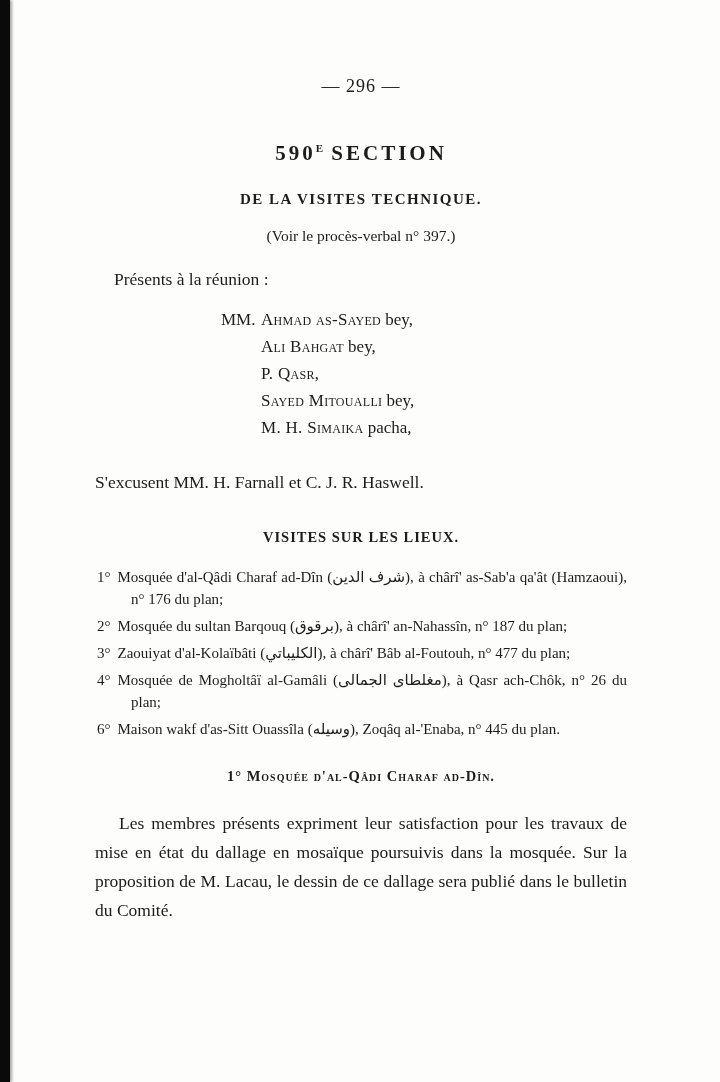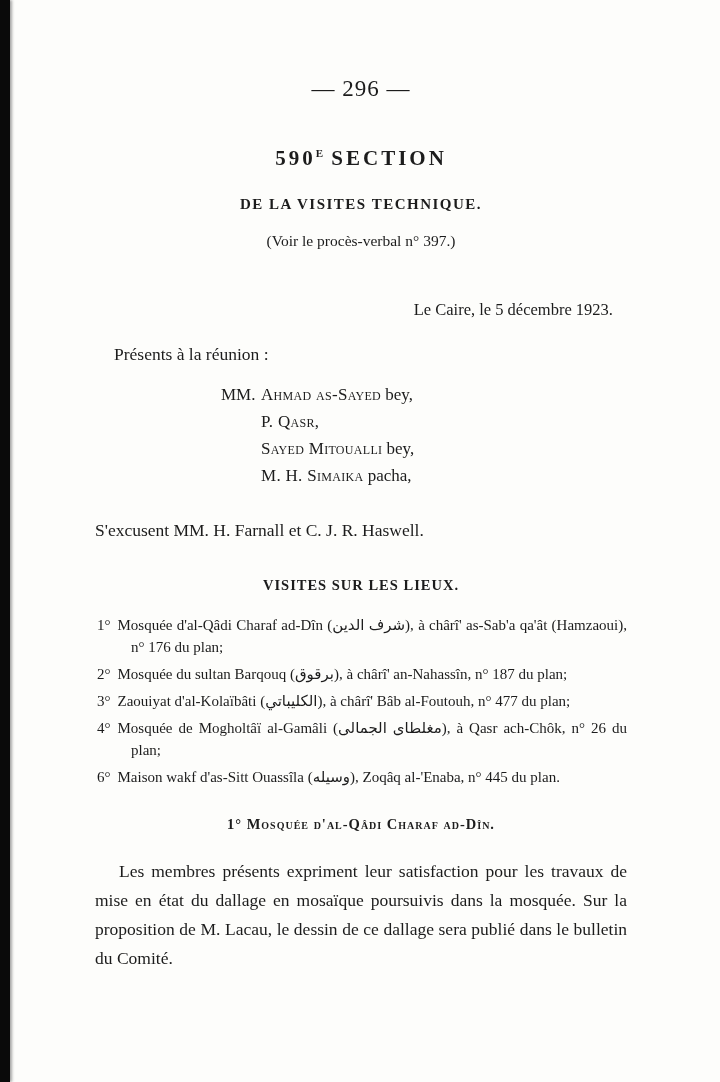--- a/index.html
+++ b/index.html
@@ -28,21 +28,21 @@
   }
   .content {
     position: absolute;
     left: 95px;
     top: 0;
     width: 532px;
     padding-top: 76px;
   }
   .page-number {
     text-align: center;
-    font-size: 23px;
+    font-size: 18px;
     letter-spacing: 1px;
   }
   .report-title {
     margin-top: 44px;
     text-align: center;
     font-size: 21px;
     font-weight: bold;
     letter-spacing: 3px;
   }
   .report-title sup {
@@ -142,26 +142,26 @@
   <main class="content">
 
     <div class="page-number">— 296 —</div>
 
     <div class="report-title"><span>590</span><sup>E</sup> <span>SECTION</span></div>
 
     <div class="subtitle">DE LA VISITES TECHNIQUE.</div>
 
     <div class="reference">(Voir le procès-verbal n° 397.)</div>
 
-    <div class="dateline">Le Caire, le 5 décembre 1923.</div>
 
     <div class="presents">Présents à la réunion :</div>
 
     <ul class="attendees">
       <li class="attendee"><span class="att-prefix">MM.</span><span class="att-name">Ahmad as-Sayed</span><span class="att-suffix"> bey,</span></li>
+      <li class="attendee"><span class="att-prefix"></span><span class="att-name">Ali Bahgat</span><span class="att-suffix"> bey,</span></li>
       <li class="attendee"><span class="att-prefix"></span><span class="att-name">P. Qasr</span><span class="att-suffix">,</span></li>
       <li class="attendee"><span class="att-prefix"></span><span class="att-name">Sayed Mitoualli</span><span class="att-suffix"> bey,</span></li>
       <li class="attendee"><span class="att-prefix"></span><span class="att-name">M. H. Simaika</span><span class="att-suffix"> pacha,</span></li>
     </ul>
 
     <div class="excuses">S'excusent MM. H. Farnall et C. J. R. Haswell.</div>
 
     <div class="visits-heading">VISITES SUR LES LIEUX.</div>
 
     <ol class="visits">

